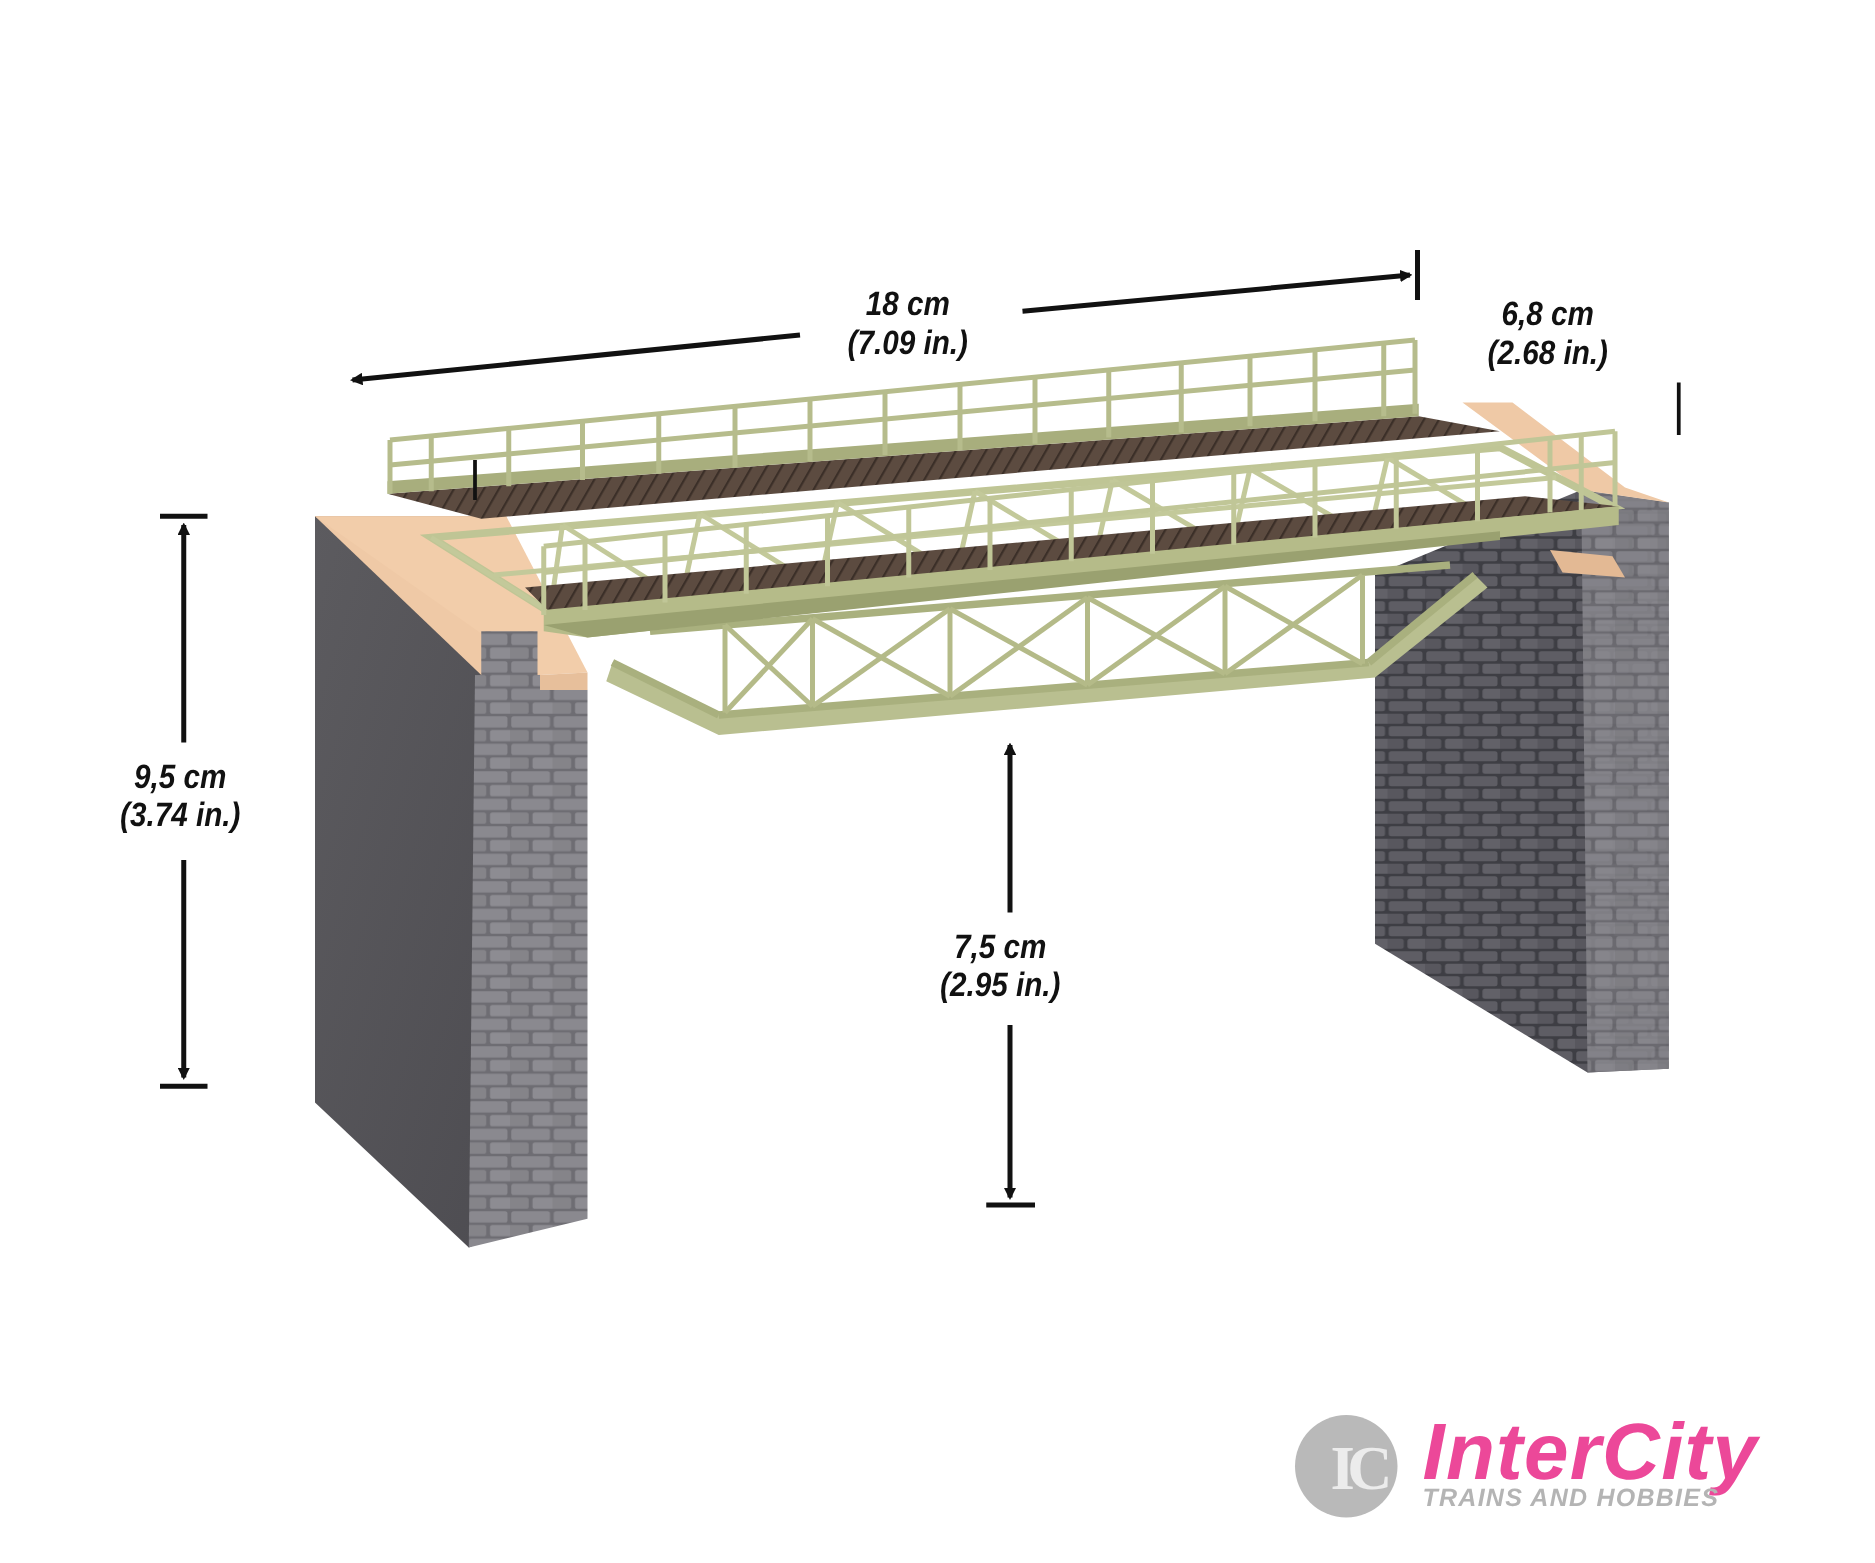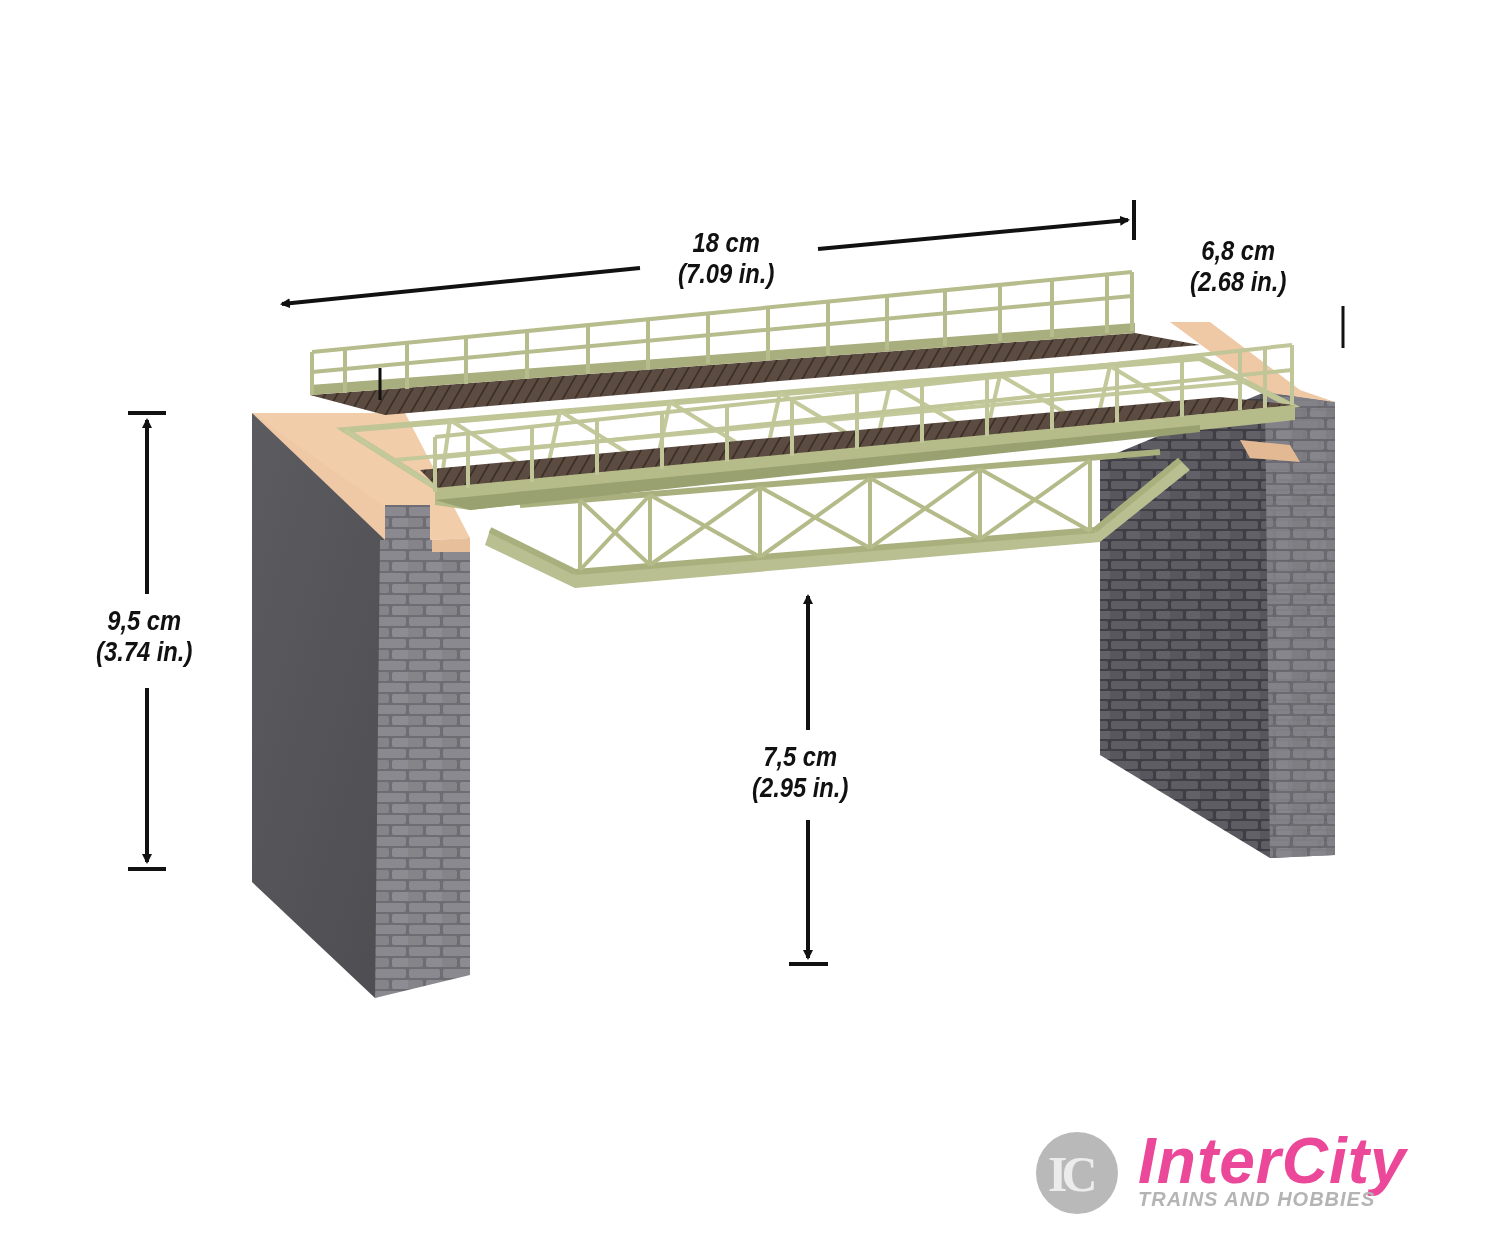--- a/index.html
+++ b/index.html
@@ -20,21 +20,21 @@
     }
     .dim-label span { display: block; }
     .logo { position: absolute; left: 1036px; top: 1130px; width: 420px; height: 90px; }
     .logo-circle {
       position: absolute; left: 0; top: 2px; width: 82px; height: 82px; border-radius: 50%;
       background: #b9b9b9;
     }
     .logo-ic {
       position: absolute; left: 12px; top: 14px; width: 60px; height: 56px;
       font-family: "Liberation Serif", serif; font-weight: 700; font-size: 50px; line-height: 56px;
-      color: #ececec; text-align: left; letter-spacing: -6px;
+      color: #ececec; text-align: right; letter-spacing: -6px;
     }
     .logo-name {
       position: absolute; left: 102px; top: -4px;
       font-family: "Liberation Sans", sans-serif; font-weight: 700; font-style: italic;
       font-size: 64px; line-height: 70px; color: #ec4899; letter-spacing: 1px;
     }
     .logo-tag {
       position: absolute; left: 102px; top: 56px;
       font-family: "Liberation Sans", sans-serif; font-weight: 700; font-style: italic;
       font-size: 20px; line-height: 26px; color: #b4b4b4; letter-spacing: 1px;

